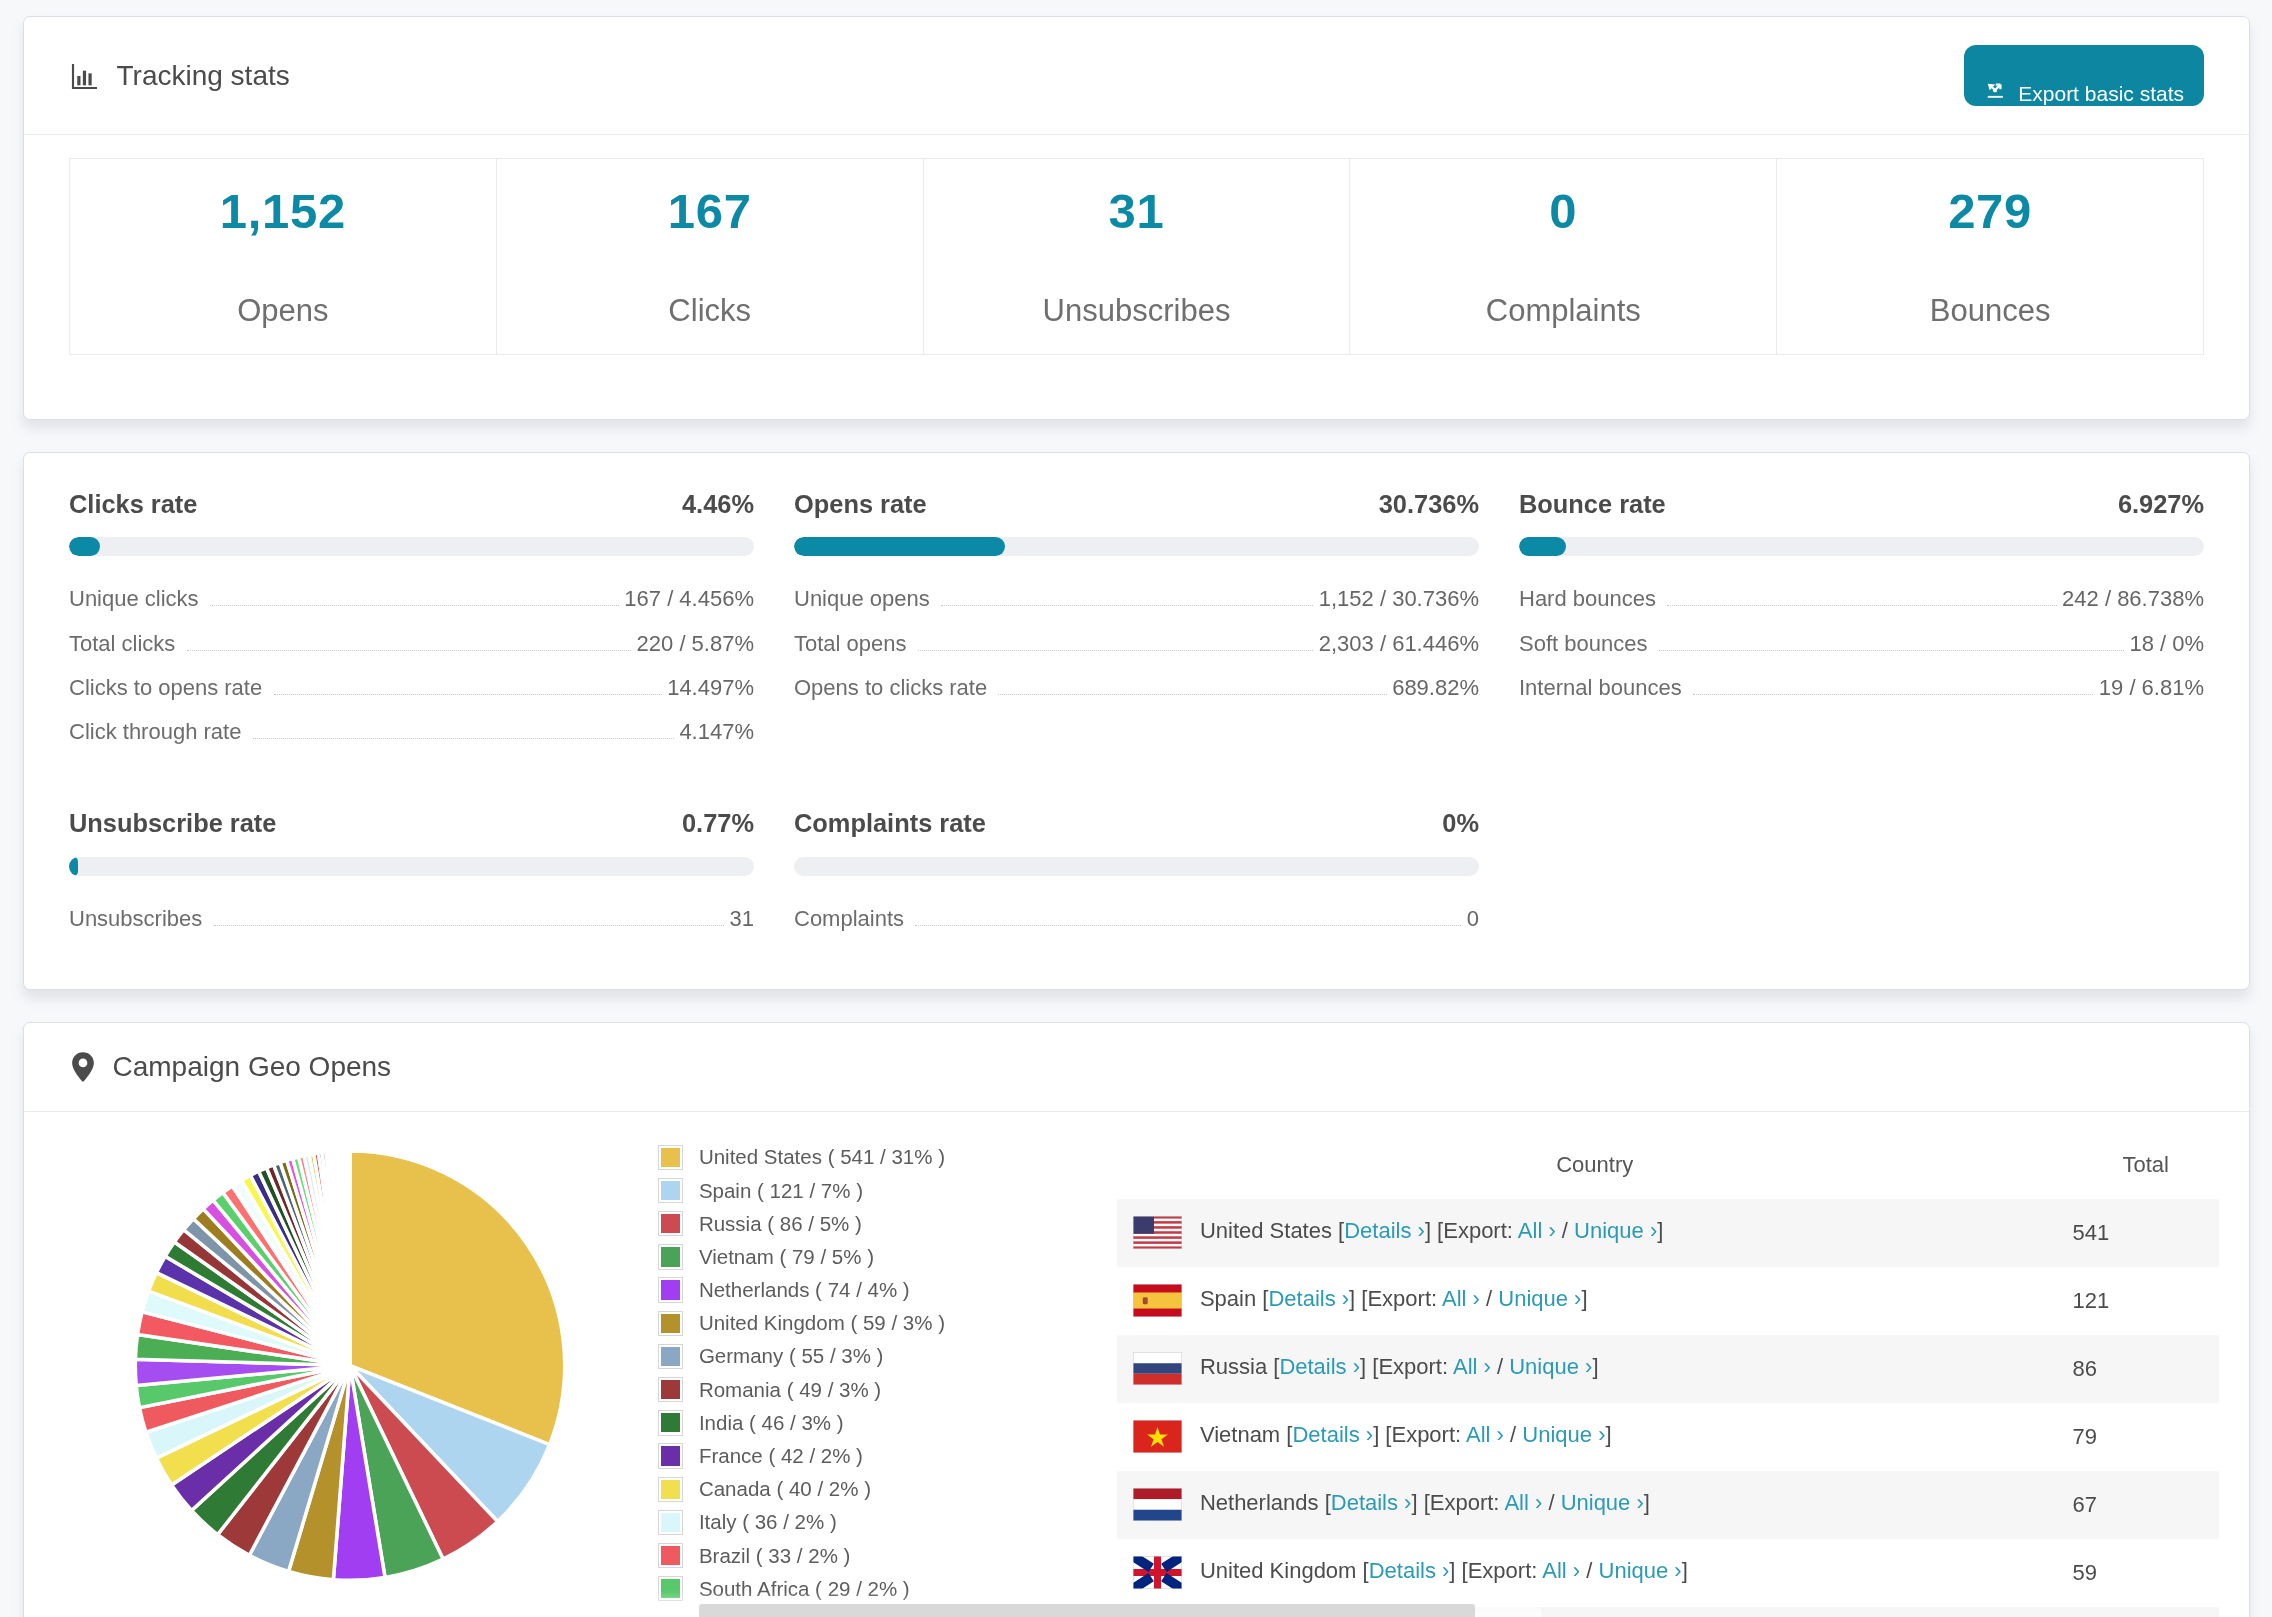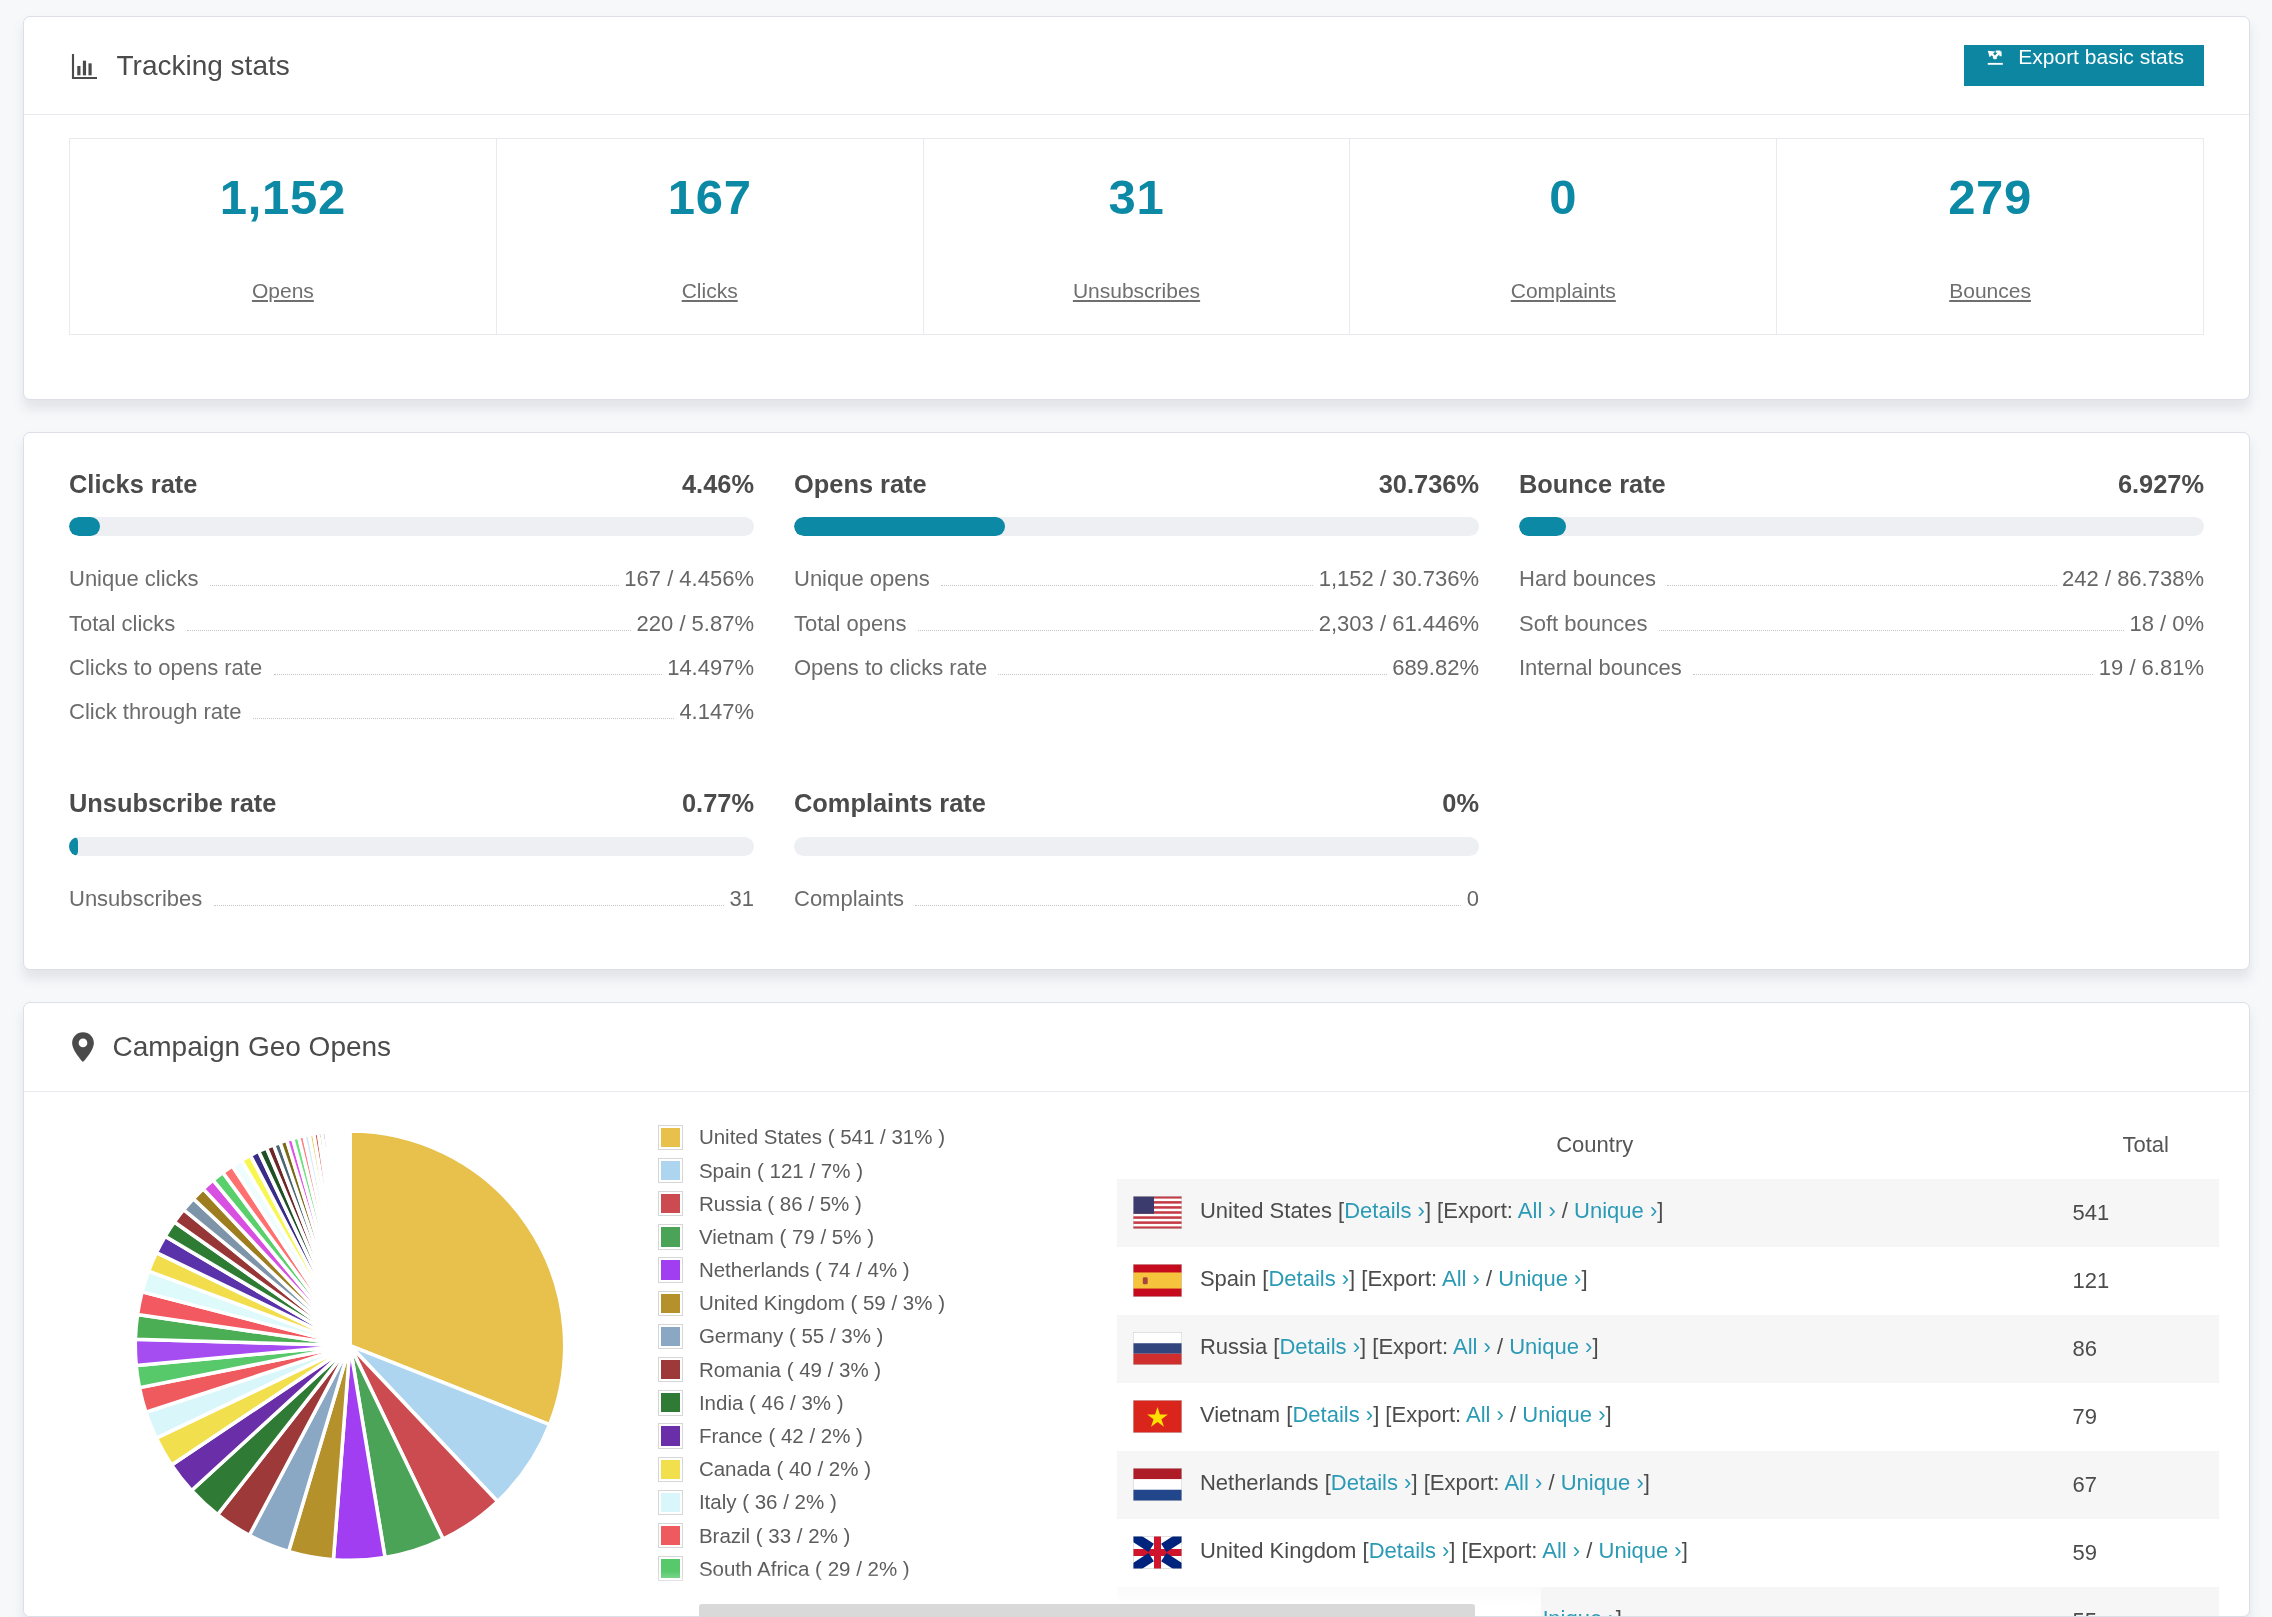--- a/index.html
+++ b/index.html
@@ -12,33 +12,33 @@
     background:#fff; border:1.4px solid #dcdee8; border-radius:7px;
     margin:0 23px; box-shadow:0 8.5px 11.3px rgba(120,125,140,.16);
   }
   .card-header {
     display:flex; align-items:center; padding:28px 45px;
     border-bottom:1.4px solid #e9eaf0;
   }
   .card-title { display:flex; align-items:center; gap:15.5px; font-size:28px; color:#4b4b4b; }
   .card-title svg { display:block; }
   .export-btn {
-    margin-left:auto; display:flex; align-items:flex-start; gap:11.3px;
-    background:#0d86a1; color:#fff; border:none; border-radius:0;
-    height:41px; padding:0 20px; font-size:21px; font-family:inherit; cursor:pointer;
+    margin-left:auto; display:flex; align-items:flex-end; gap:11.3px;
+    background:#0d86a1; color:#fff; border:none; border-radius:12px;
+    height:61px; padding:0 20px; font-size:21px; font-family:inherit; cursor:pointer;
   }
   
   .stats-row { display:flex; margin:22.6px 45px 64px; border:1.4px solid #e9eaee; }
   .stat-box {
     flex:1; height:195px; display:flex; flex-direction:column;
     align-items:center; justify-content:center; border-left:1.4px solid #e9eaee;gap:43px;
   }
   .stat-box:first-child { border-left:none; }
   .stat-value { font-size:49px; font-weight:700; color:#0c89a5; letter-spacing:0.7px; }
-  .stat-label { font-size:21px; color:#6f6f6f; margin-top:11.3px;text-decoration:underline; }
+  .stat-label { font-size:31px; color:#6f6f6f; margin-top:11.3px; }
   
   .metrics-card { margin-top:32px; padding:37px 45px 48px; }
   .metrics-grid { display:grid; grid-template-columns:repeat(3,1fr); column-gap:40px; row-gap:55px; }
   .metric-head { display:flex; justify-content:space-between; align-items:baseline; }
   .metric-title { font-size:25.4px; font-weight:700; color:#4b4b4b; }
   .metric-value { font-size:25.4px; font-weight:700; color:#4b4b4b; }
   .bar-track { margin-top:18.4px; height:19px; background:#edeff2; border-radius:10px; overflow:hidden; }
   .bar-fill { height:100%; background:#0c89a5; border-radius:10px; }
   .metric-rows { margin-top:21px; }
   .m-row { display:flex; align-items:baseline; padding:9.2px 0; font-size:22px; color:#6c6c6c; }

